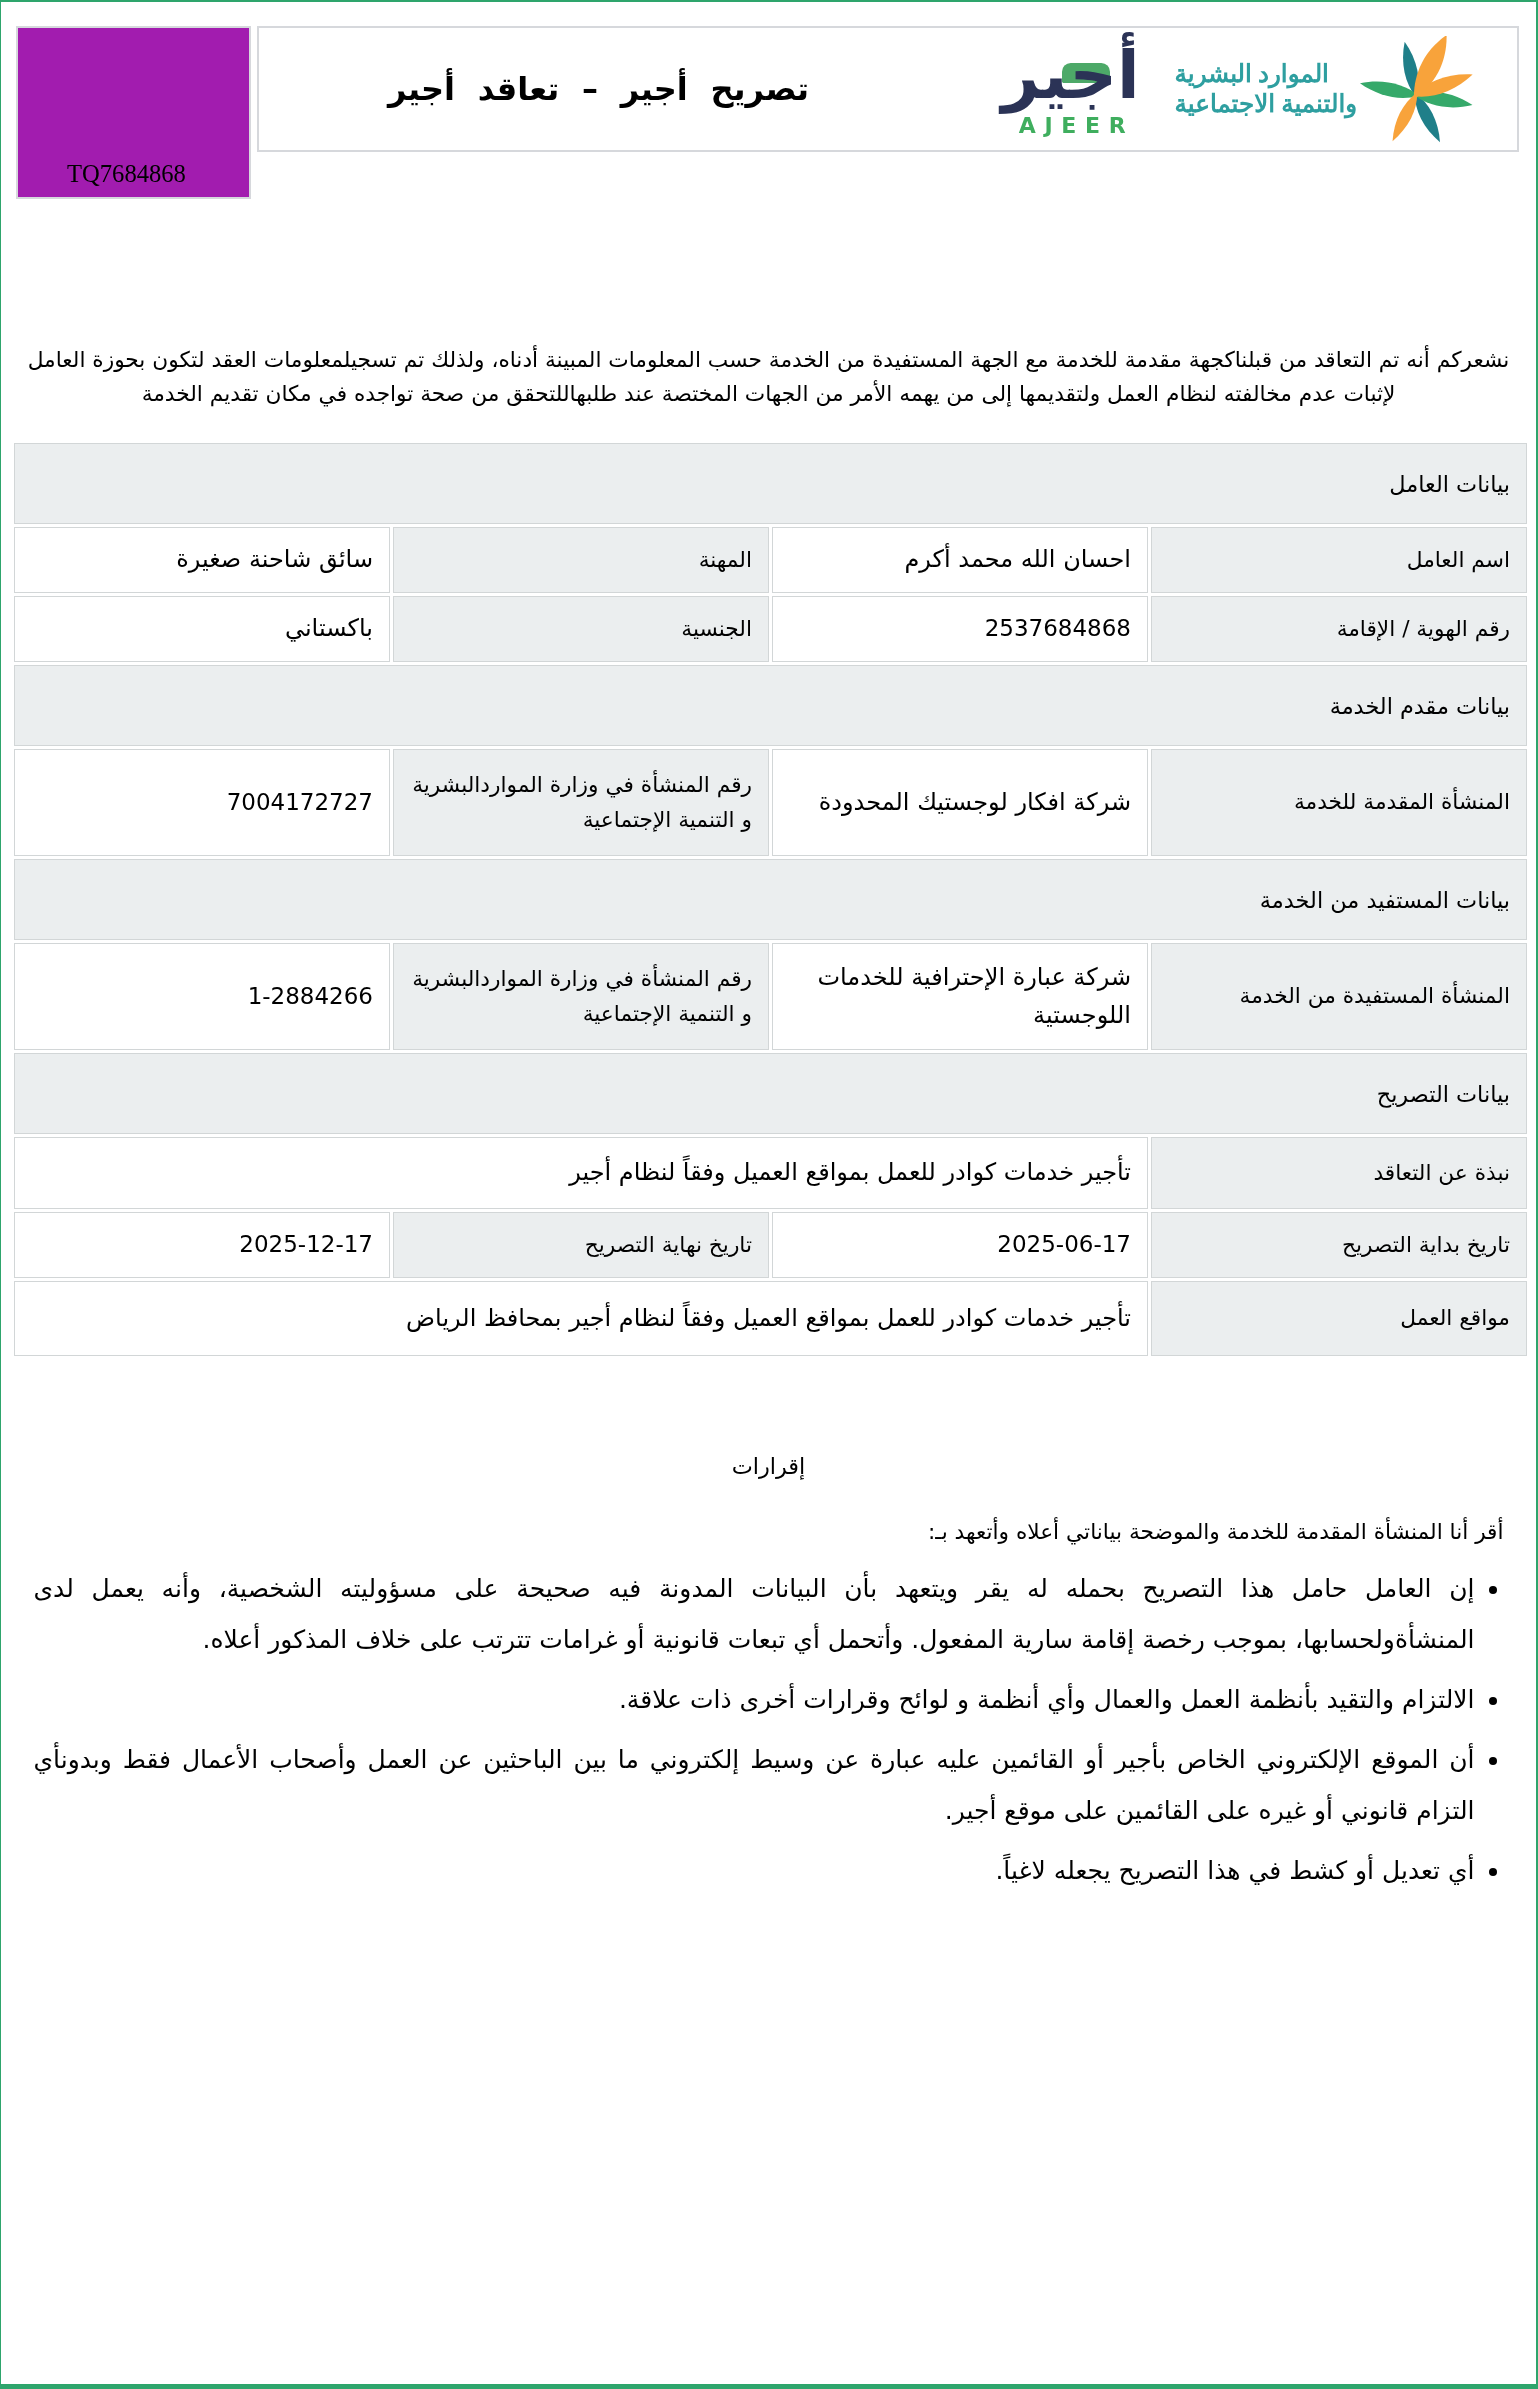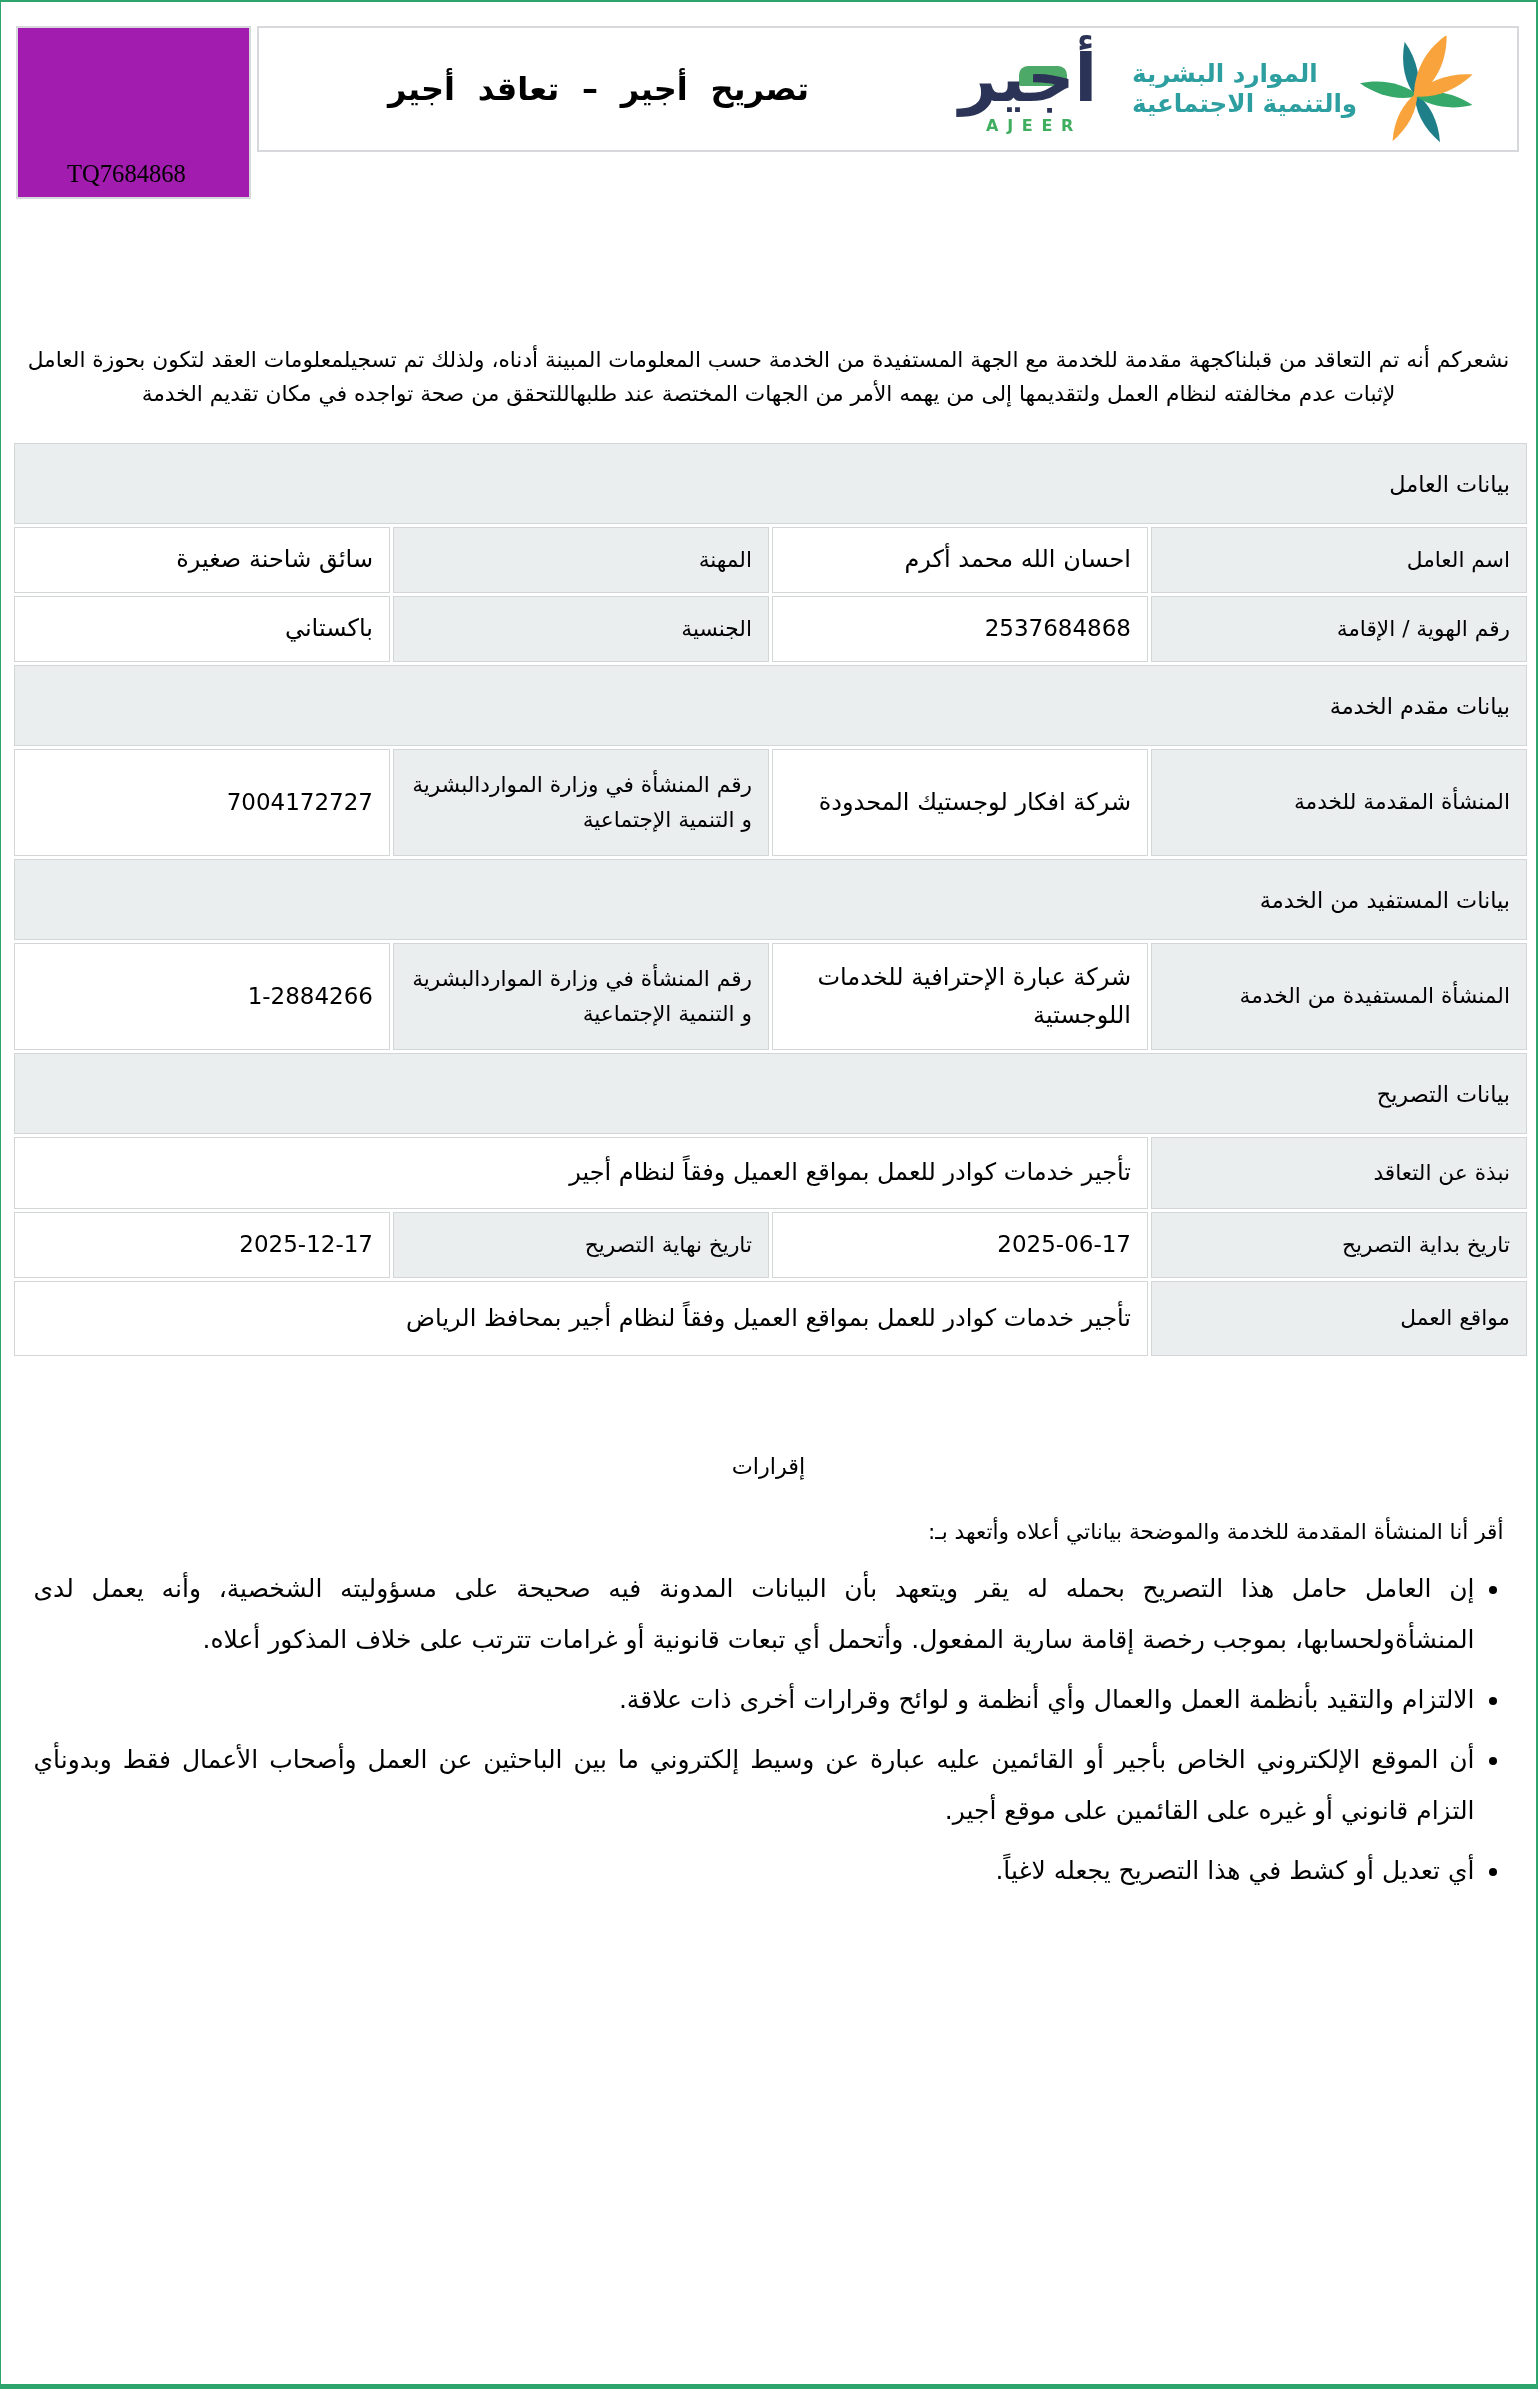--- a/index.html
+++ b/index.html
@@ -48,34 +48,35 @@
   .logo-cluster {
     position: absolute; top: 0; bottom: 0; right: 38px;
     display: flex; direction: rtl; align-items: center;
   }
   .palm-icon { display: block; }
   .ministry-name {
     color: #2E9FA0; font-size: 24.6px; font-weight: bold;
     text-align: left; line-height: 1.22;
     margin-right: 2.9px; margin-left: 35px;
     direction: rtl;
+    font-family: Liberation Serif, serif;
   }
   .ajeer-logo { position: relative; width: 126px; text-align: center; }
   .ajeer-green-box {
     position: absolute; top: 23px; right: 30px;
     width: 48px; height: 20px;
     background: #4DA968; border-radius: 8.7px 8.7px 1.4px 1.4px;
     z-index: 0;
   }
   .ajeer-arabic {
     position: relative; z-index: 1;
     color: #2B3356; font-weight: bold; font-size: 66px; line-height: 1.1;
   }
   .ajeer-latin {
-    color: #3FAE5E; font-size: 16px; font-weight: bold;
+    color: #3FAE5E; font-size: 22px; font-weight: bold;
     letter-spacing: 8.7px; text-align: center; margin-top: 1.4px;
     direction: ltr;
   }
 
   
   .intro {
     position: absolute; top: 341px; left: 21.7px; right: 21.7px;
     font-size: 21.7px; line-height: 1.55; text-align: center;
   }
 

